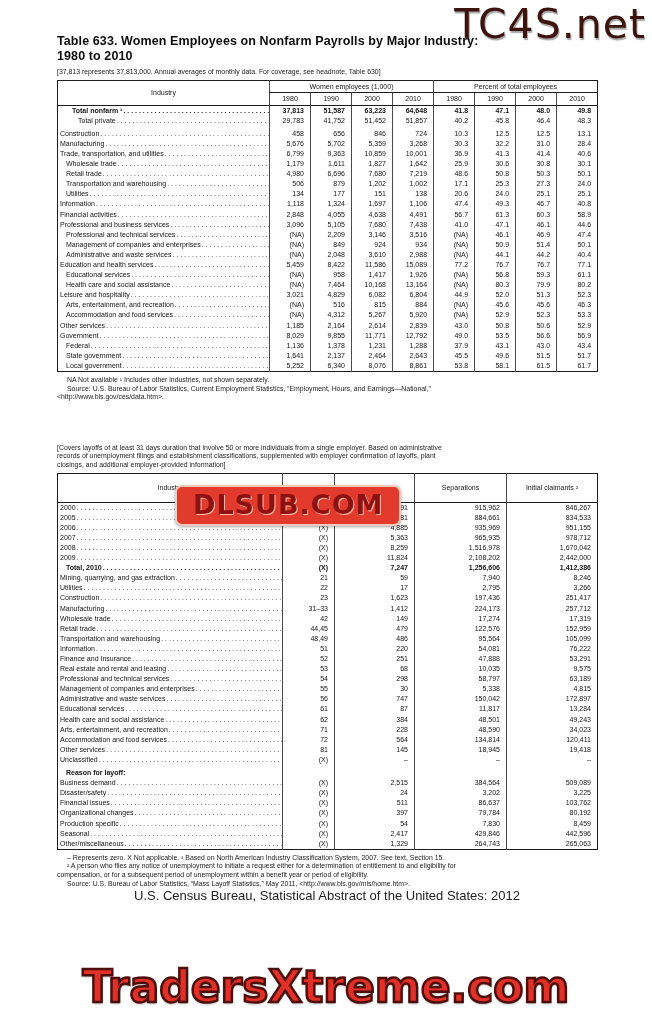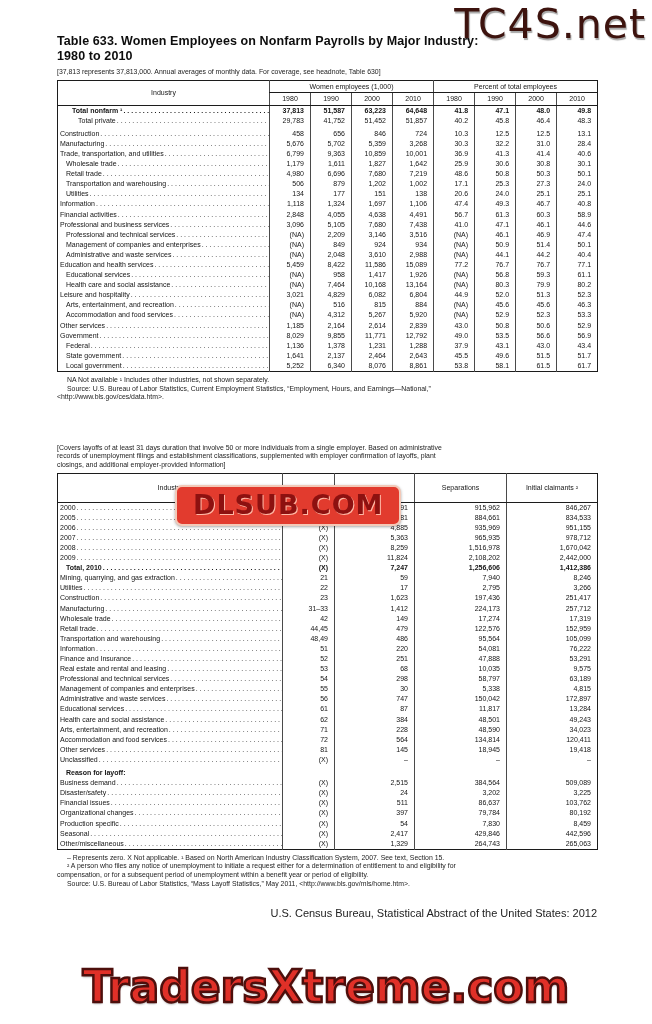--- a/index.html
+++ b/index.html
@@ -37,21 +37,21 @@
   
   .footnotes{font-size:6.9px;line-height:8.6px;margin-top:4px;color:#222}
   .footnotes .ind{padding-left:10px}
 
   .section-gap{height:38px}
   .t634-wrap{position:relative}
 
   
   .footer{margin-top:20px;font-size:10px;color:#111}
   .footer .pageno{font-weight:bold;margin-right:8px}
-  .footer-right{margin-top:19px;text-align:right;font-size:11px;color:#222}
+  .footer-right{margin-top:0;text-align:center;font-size:13px;color:#222}
 
   
   .wm-top{
     position:absolute;top:0px;right:6px;
     font-family:"DejaVu Sans",sans-serif;font-weight:normal;font-size:41px;letter-spacing:1px;
     color:#3d130e;text-shadow:1px 2px 1px rgba(0,0,0,.35);z-index:5
   }
   .wm-mid{
     position:absolute;top:41px;left:118px;z-index:5;
     background:#e23b2e;border:2px solid #f3c9b8;border-radius:7px;

